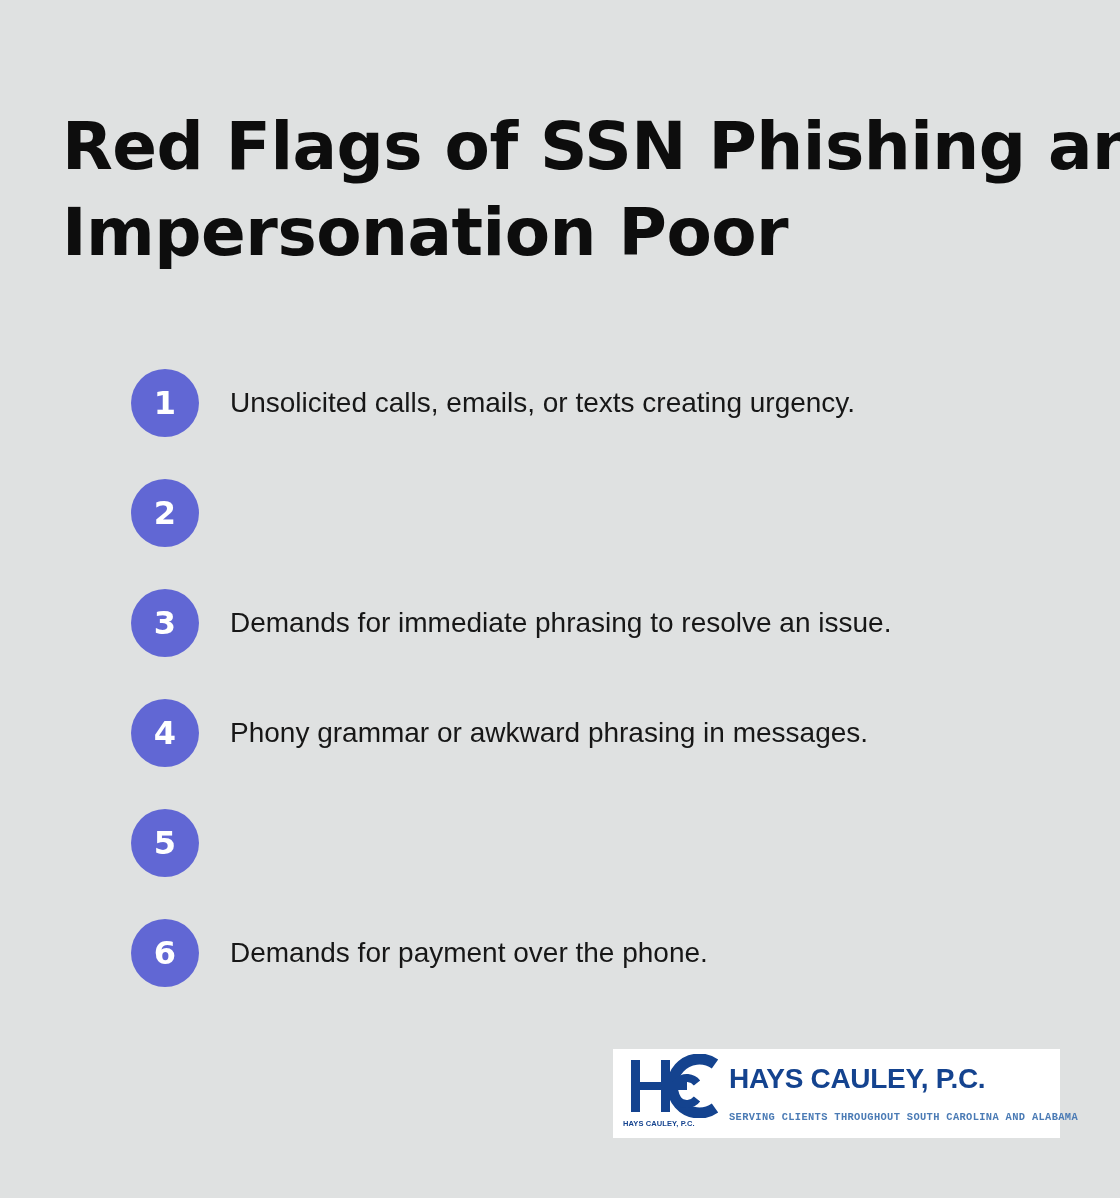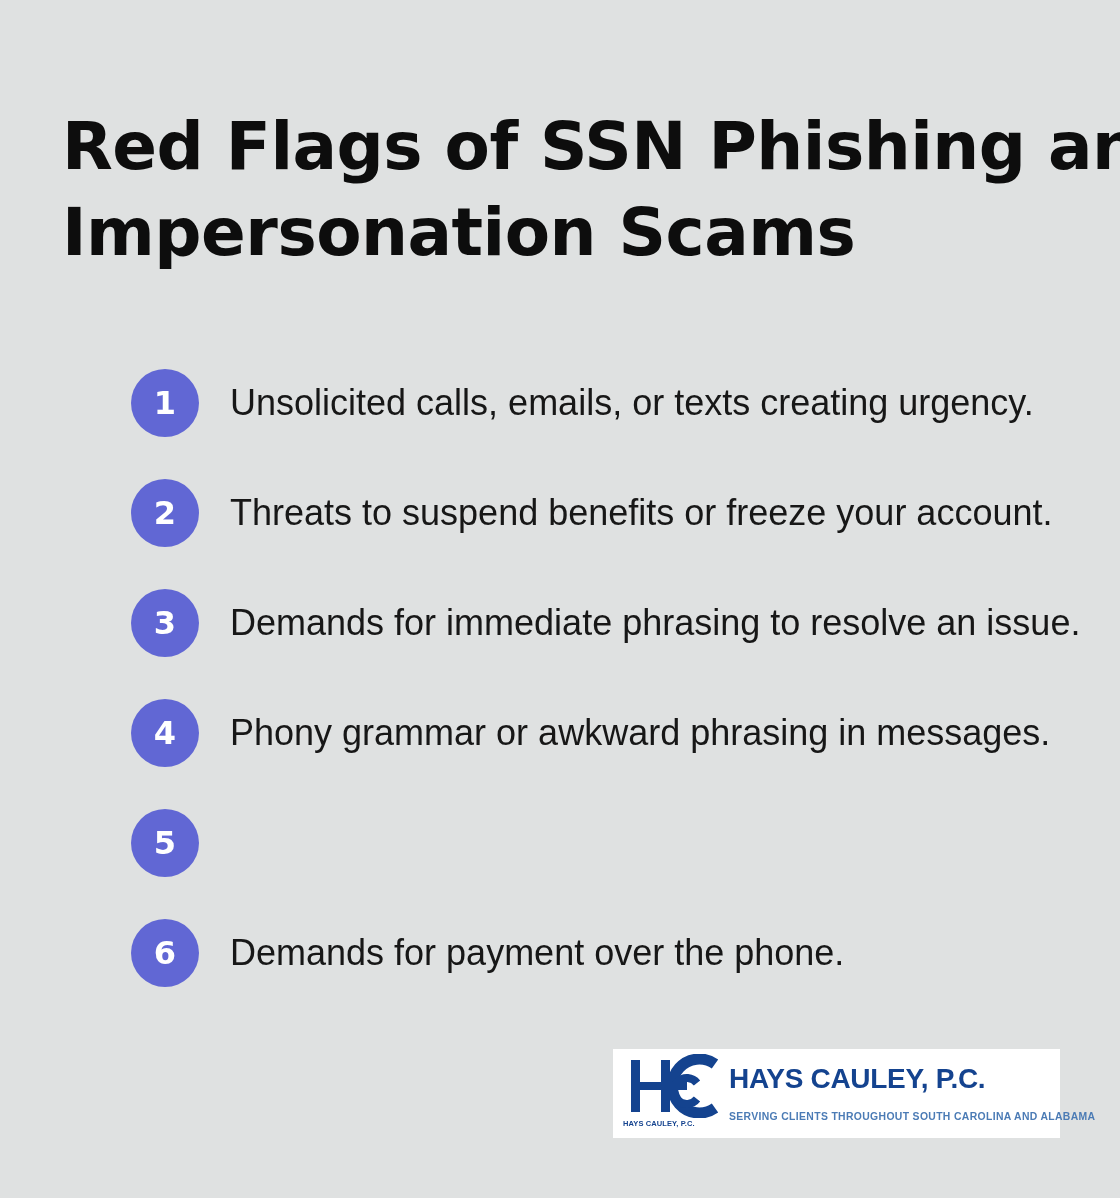--- a/index.html
+++ b/index.html
@@ -64,21 +64,21 @@
     justify-content: center;
     font-family: "DejaVu Sans", sans-serif;
     font-weight: bold;
     font-size: 32px;
     line-height: 1;
     user-select: none;
   }
   .row-text {
     margin-left: 31px;
     font-family: "Liberation Sans", sans-serif;
-    font-size: 36px;
+    font-size: 28px;
     line-height: 42px;
     color: #171717;
     white-space: nowrap;
   }
 
   
   .logo-card {
     position: absolute;
     left: 613px;
     top: 1049px;
@@ -122,50 +122,49 @@
   .logo-wordmark {
     font-family: "Liberation Sans", sans-serif;
     font-weight: bold;
     font-size: 28px;
     line-height: 30px;
     letter-spacing: -0.3px;
     color: #14438f;
     white-space: nowrap;
   }
   .logo-tagline {
-    font-family: Liberation Sans, sans-serif;
+    font-family: Liberation Mono, monospace;
     font-weight: bold;
     font-size: 10.4px;
     line-height: 14px;
     letter-spacing: 0.35px;
     color: #4b7bb5;
     white-space: nowrap;
     margin-top: 16px;
   }
 </style>
 </head>
 <body>
 
 <div class="infographic">
 
   <div class="title-block">
     <div class="title-line">Red Flags of SSN Phishing and</div>
-    <div class="title-line">Impersonation Scams</div>
+    <div class="title-line">Impersonation Poor</div>
   </div>
 
   <div class="list-block">
 
     <div class="list-row">
       <div class="badge">1</div>
       <div class="row-text">Unsolicited calls, emails, or texts creating urgency.</div>
     </div>
 
     <div class="list-row">
       <div class="badge">2</div>
-      <div class="row-text">Threats to suspend benefits or freeze your account.</div>
     </div>
 
     <div class="list-row">
       <div class="badge">3</div>
       <div class="row-text">Demands for immediate phrasing to resolve an issue.</div>
     </div>
 
     <div class="list-row">
       <div class="badge">4</div>
       <div class="row-text">Phony grammar or awkward phrasing in messages.</div>

